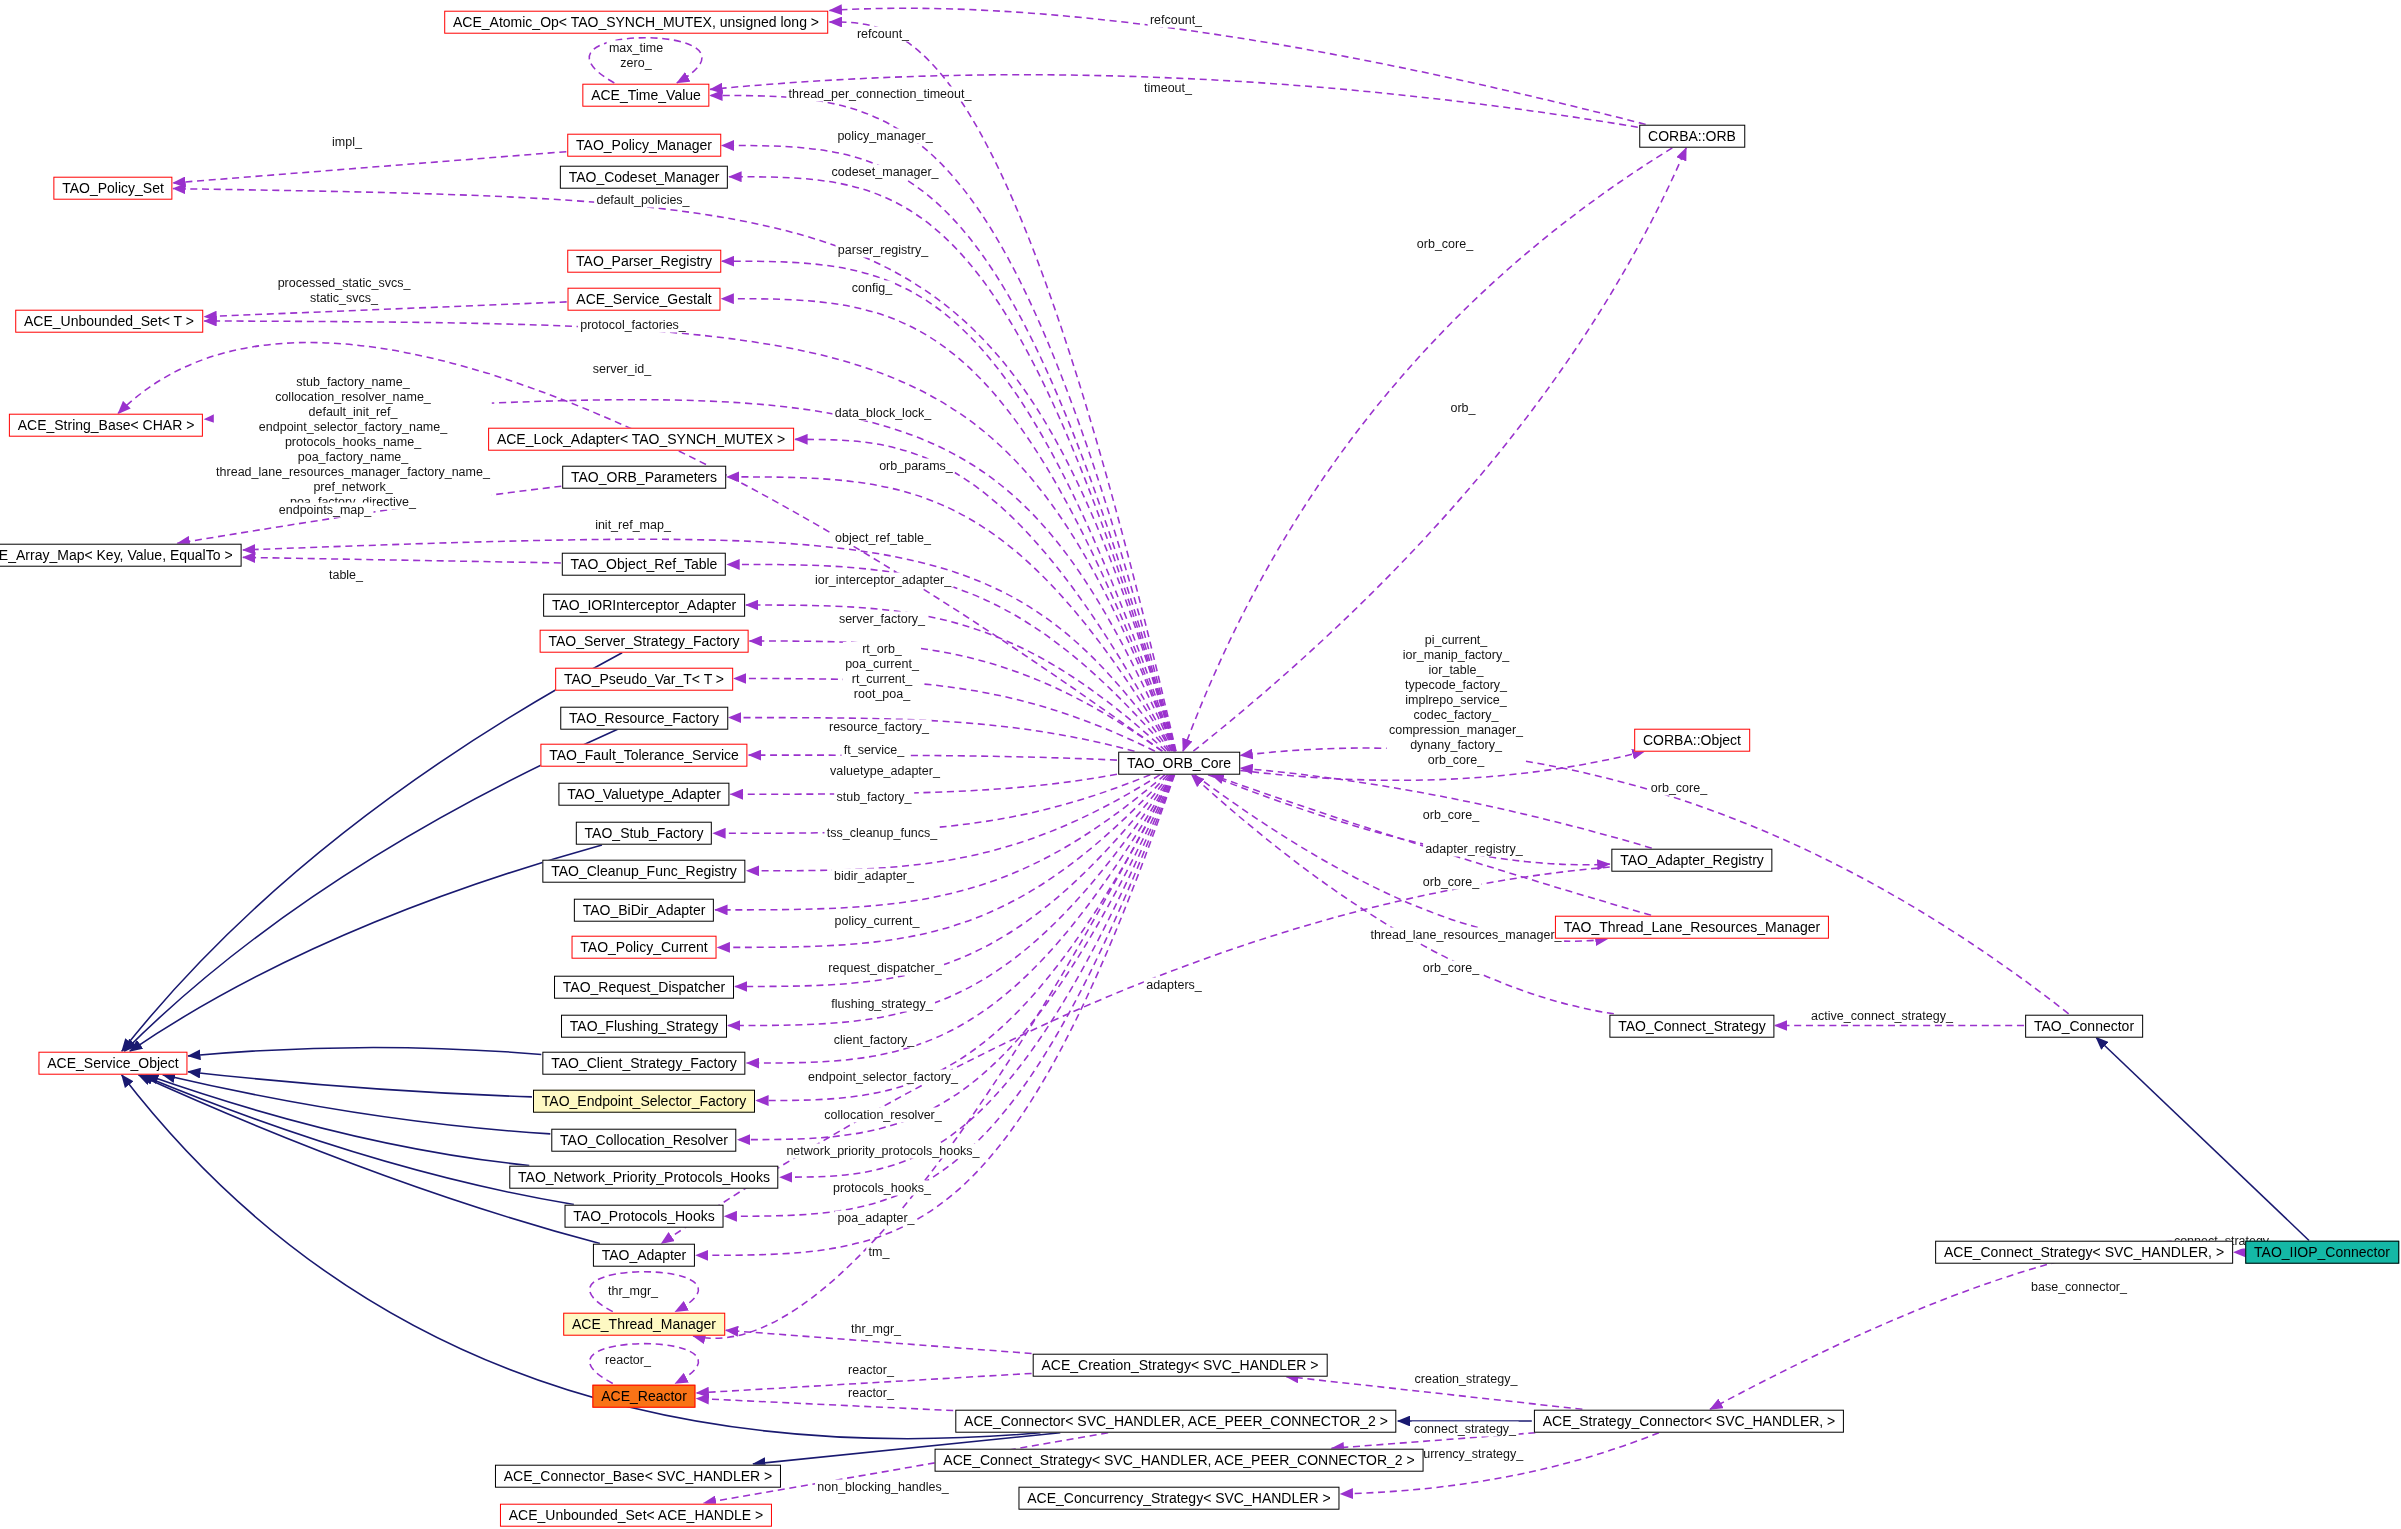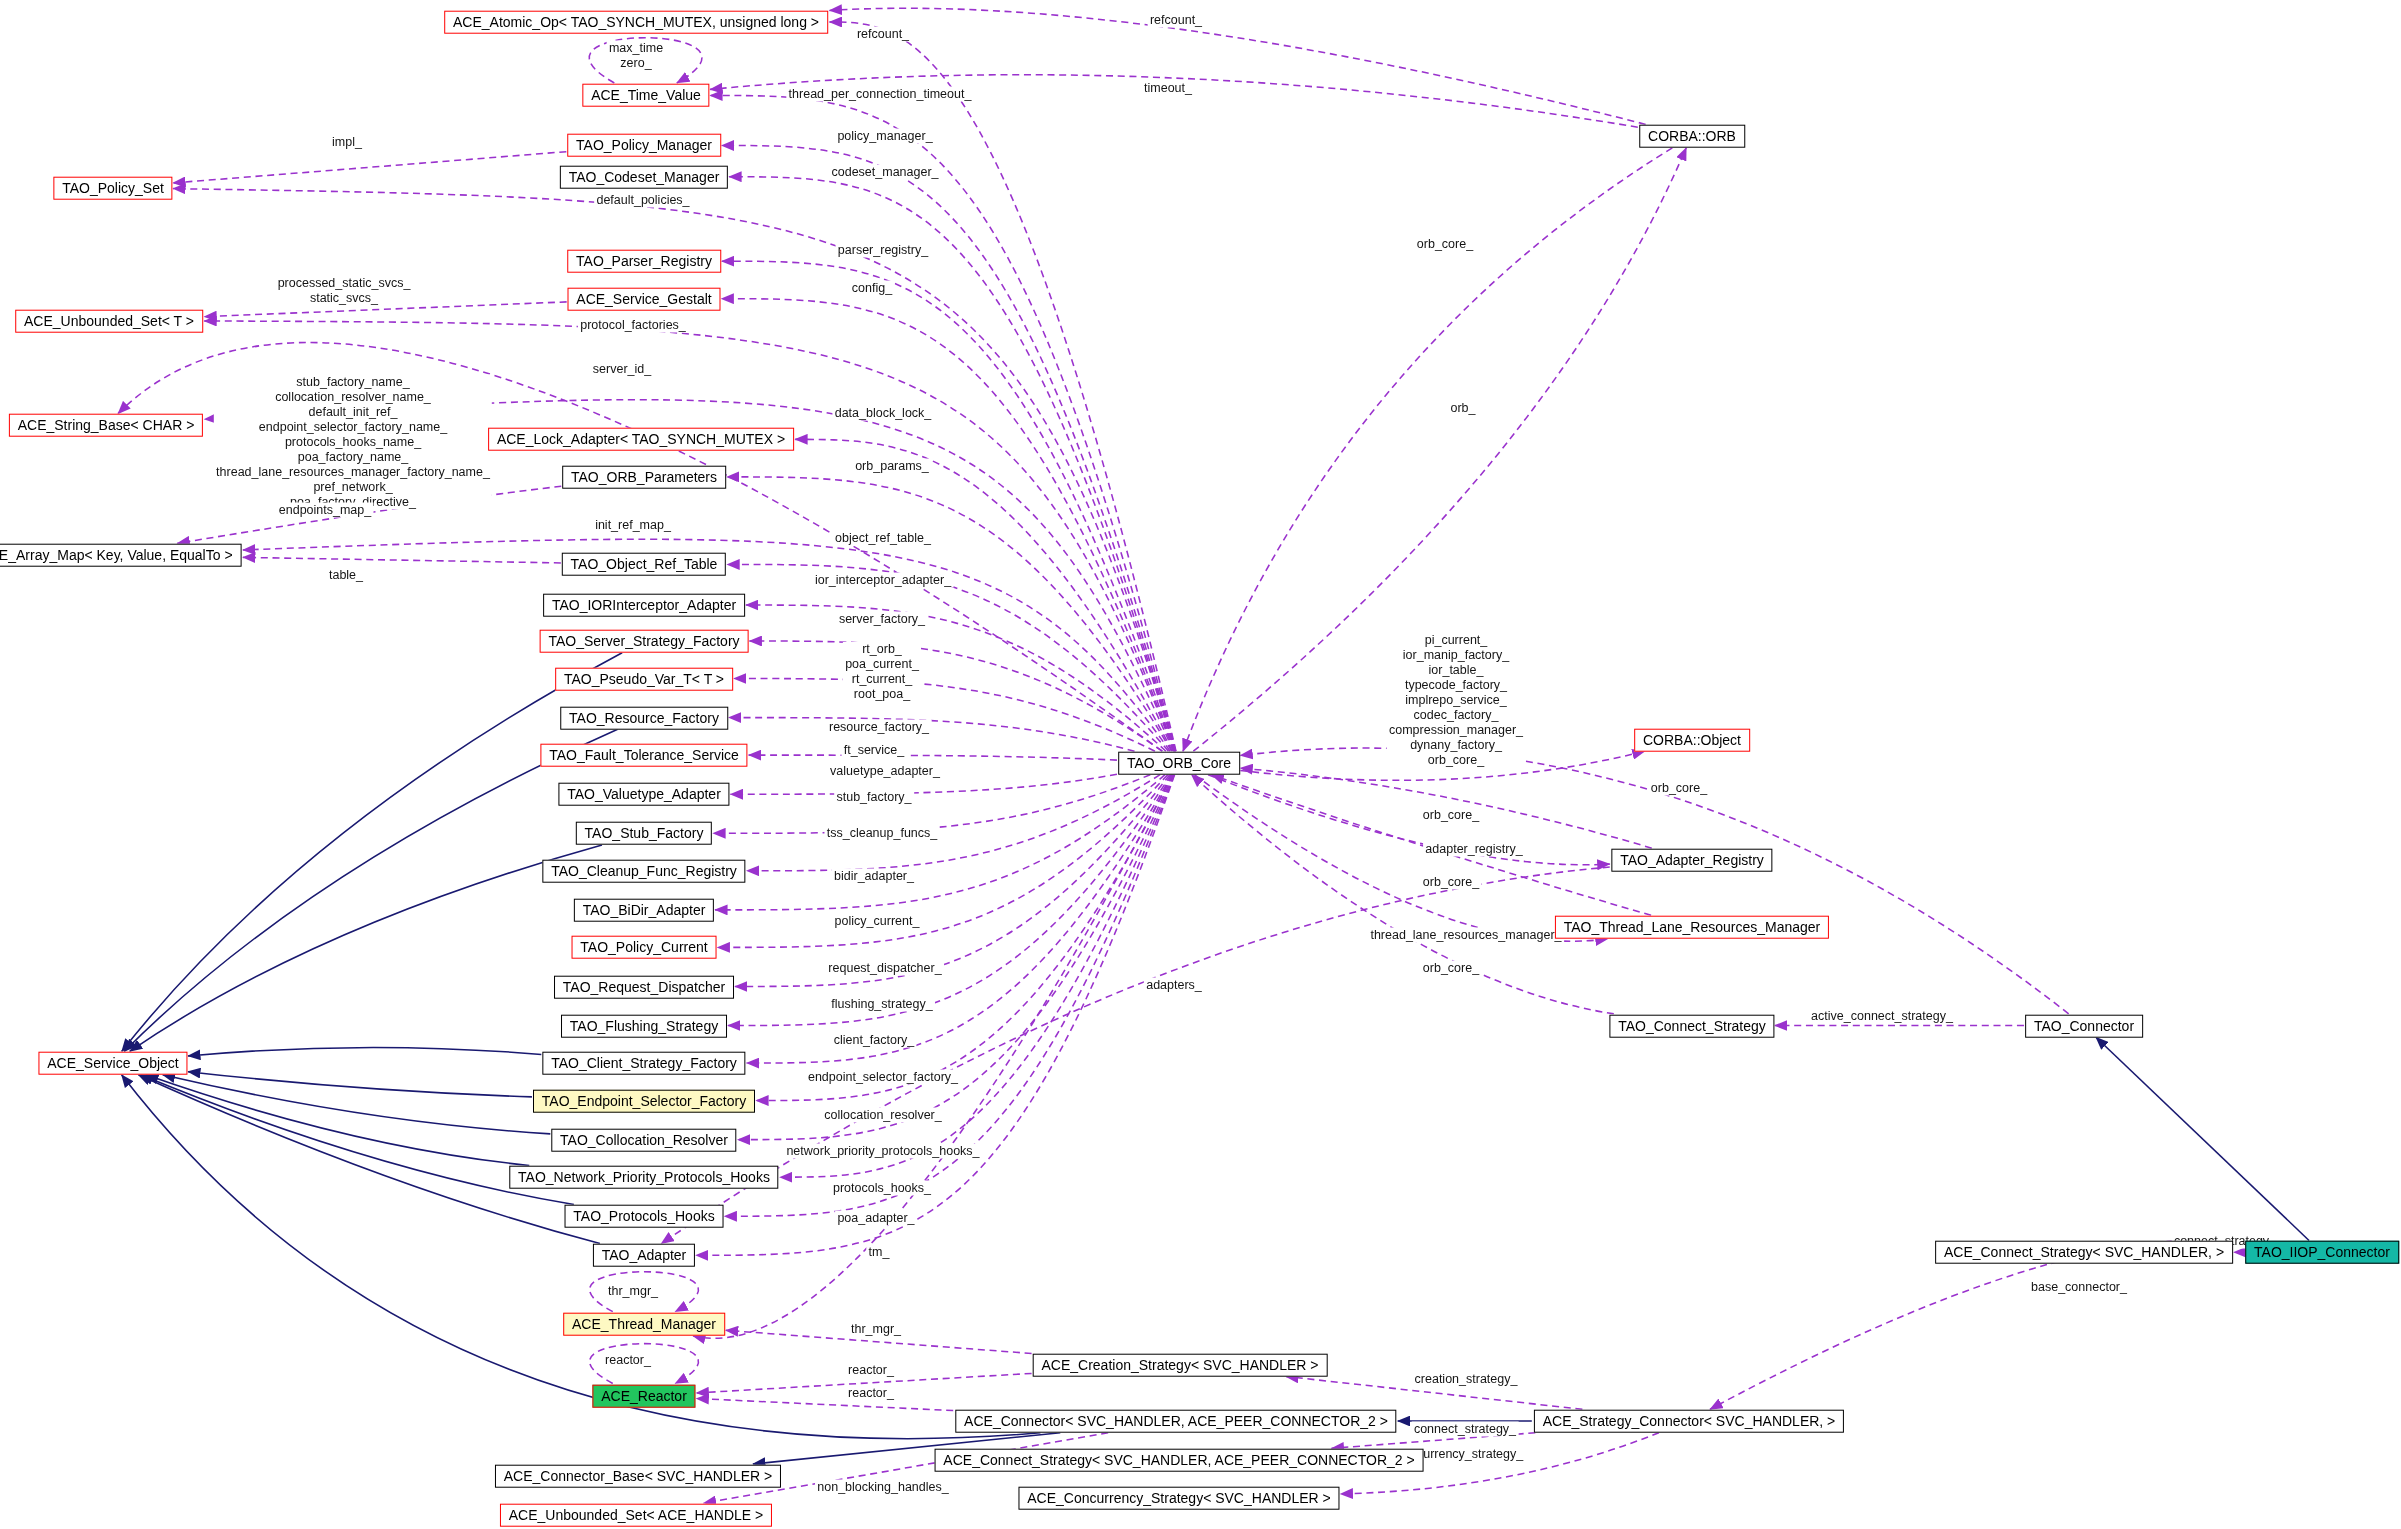--- a/index.html
+++ b/index.html
@@ -131,21 +131,21 @@
     <div class="node" style="left: 644px; top: 947px; border-color: rgb(255, 0, 0); background: rgb(255, 255, 255);">TAO_Policy_Current</div>
     <div class="node" style="left: 644px; top: 987px; border-color: rgb(0, 0, 0); background: rgb(255, 255, 255);">TAO_Request_Dispatcher</div>
     <div class="node" style="left: 644px; top: 1026px; border-color: rgb(0, 0, 0); background: rgb(255, 255, 255);">TAO_Flushing_Strategy</div>
     <div class="node" style="left: 644px; top: 1063px; border-color: rgb(0, 0, 0); background: rgb(255, 255, 255);">TAO_Client_Strategy_Factory</div>
     <div class="node" style="left: 644px; top: 1101px; border-color: rgb(0, 0, 0); background: #fef9c3;">TAO_Endpoint_Selector_Factory</div>
     <div class="node" style="left: 644px; top: 1140px; border-color: rgb(0, 0, 0); background: rgb(255, 255, 255);">TAO_Collocation_Resolver</div>
     <div class="node" style="left: 644px; top: 1177px; border-color: rgb(0, 0, 0); background: rgb(255, 255, 255);">TAO_Network_Priority_Protocols_Hooks</div>
     <div class="node" style="left: 644px; top: 1216px; border-color: rgb(0, 0, 0); background: rgb(255, 255, 255);">TAO_Protocols_Hooks</div>
     <div class="node" style="left: 644px; top: 1255px; border-color: rgb(0, 0, 0); background: rgb(255, 255, 255);">TAO_Adapter</div>
     <div class="node" style="left: 644px; top: 1324px; border-color: rgb(255, 0, 0); background: #fef9c3;">ACE_Thread_Manager</div>
-    <div class="node" style="left: 644px; top: 1396px; border-color: rgb(255, 0, 0); background: #22c55e;">ACE_Reactor</div>
+    <div class="node" style="left: 644px; top: 1396px; border-color: rgb(255, 0, 0); background: #f97316;">ACE_Reactor</div>
     <div class="node" style="left: 113px; top: 1063px; border-color: rgb(255, 0, 0); background: rgb(255, 255, 255);">ACE_Service_Object</div>
     <div class="node" style="left: 1179px; top: 763px; border-color: rgb(0, 0, 0); background: rgb(255, 255, 255);">TAO_ORB_Core</div>
     <div class="node" style="left: 1692px; top: 136px; border-color: rgb(0, 0, 0); background: rgb(255, 255, 255);">CORBA::ORB</div>
     <div class="node" style="left: 1692px; top: 740px; border-color: rgb(255, 0, 0); background: rgb(255, 255, 255);">CORBA::Object</div>
     <div class="node" style="left: 1692px; top: 860px; border-color: rgb(0, 0, 0); background: rgb(255, 255, 255);">TAO_Adapter_Registry</div>
     <div class="node" style="left: 1692px; top: 927px; border-color: rgb(255, 0, 0); background: rgb(255, 255, 255);">TAO_Thread_Lane_Resources_Manager</div>
     <div class="node" style="left: 1692px; top: 1026px; border-color: rgb(0, 0, 0); background: rgb(255, 255, 255);">TAO_Connect_Strategy</div>
     <div class="node" style="left: 2084px; top: 1026px; border-color: rgb(0, 0, 0); background: rgb(255, 255, 255);">TAO_Connector</div>
     <div class="node" style="left: 1180px; top: 1365px; border-color: rgb(0, 0, 0); background: rgb(255, 255, 255);">ACE_Creation_Strategy&lt; SVC_HANDLER &gt;</div>
     <div class="node" style="left: 1176px; top: 1421px; border-color: rgb(0, 0, 0); background: rgb(255, 255, 255);">ACE_Connector&lt; SVC_HANDLER, ACE_PEER_CONNECTOR_2 &gt;</div>
@@ -168,21 +168,21 @@
     <div class="elabel" style="left: 353px; top: 442px; color: rgb(20, 20, 20);">stub_factory_name_
 collocation_resolver_name_
 default_init_ref_
 endpoint_selector_factory_name_
 protocols_hooks_name_
 poa_factory_name_
 thread_lane_resources_manager_factory_name_
 pref_network_
 poa_factory_directive_</div>
     <div class="elabel" style="left: 883px; top: 413px; color: rgb(20, 20, 20);">data_block_lock_</div>
-    <div class="elabel" style="left: 892px; top: 466px; color: rgb(20, 20, 20);">orb_params_</div>
+    <div class="elabel" style="left: 916px; top: 466px; color: rgb(20, 20, 20);">orb_params_</div>
     <div class="elabel" style="left: 633px; top: 525px; color: rgb(20, 20, 20);">init_ref_map_</div>
     <div class="elabel" style="left: 883px; top: 538px; color: rgb(20, 20, 20);">object_ref_table_</div>
     <div class="elabel" style="left: 883px; top: 580px; color: rgb(20, 20, 20);">ior_interceptor_adapter_</div>
     <div class="elabel" style="left: 882px; top: 619px; color: rgb(20, 20, 20);">server_factory_</div>
     <div class="elabel" style="left: 882px; top: 672px; color: rgb(20, 20, 20);">rt_orb_
 poa_current_
 rt_current_
 root_poa_</div>
     <div class="elabel" style="left: 879px; top: 727px; color: rgb(20, 20, 20);">resource_factory_</div>
     <div class="elabel" style="left: 874px; top: 750px; color: rgb(20, 20, 20);">ft_service_</div>

